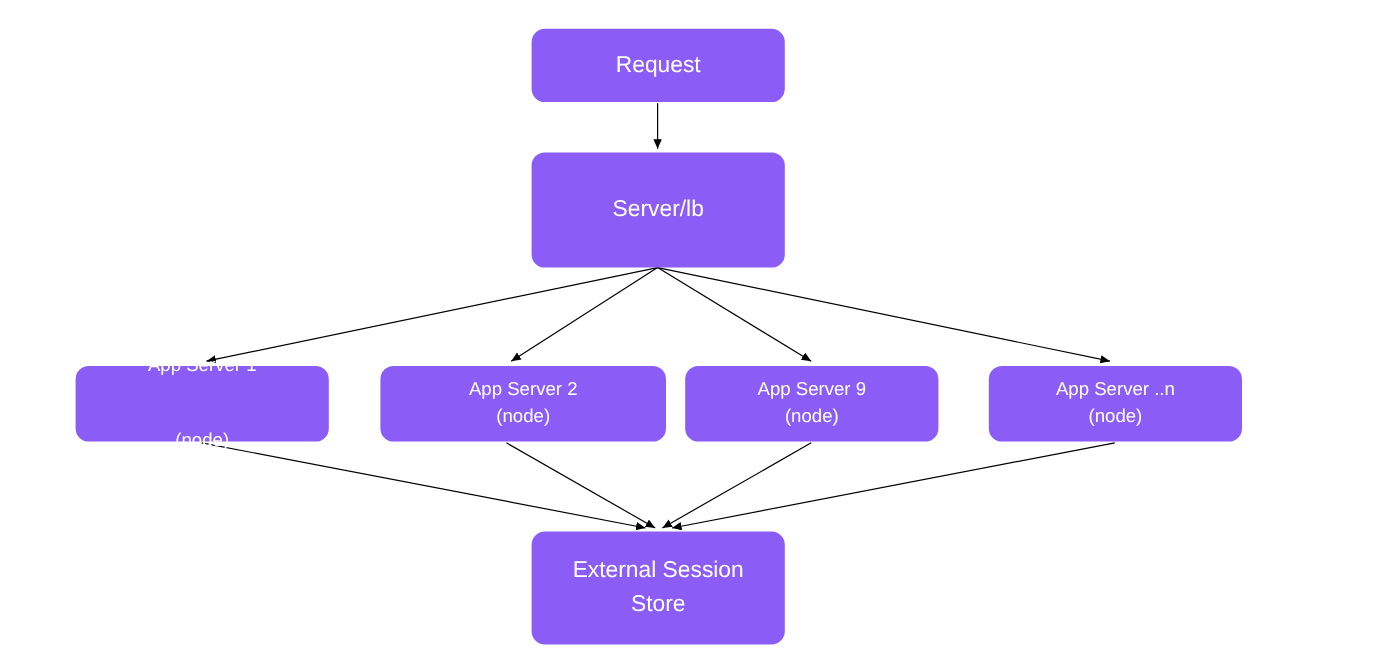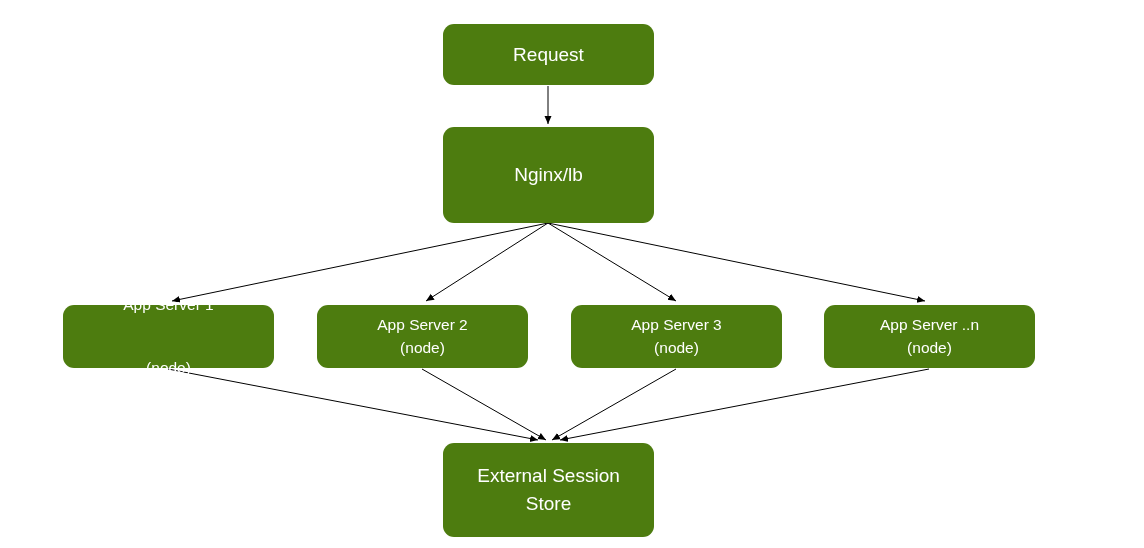--- a/index.html
+++ b/index.html
@@ -18,41 +18,41 @@
   .edges-layer {
     position: absolute;
     left: 0;
     top: 0;
     width: 1144px;
     height: 548px;
     pointer-events: none;
   }
   .node {
     position: absolute;
-    background: #4d7c0f;
+    background: #8b5cf6;
     color: #ffffff;
     border-radius: 11px;
     display: flex;
     flex-direction: column;
     align-items: center;
     justify-content: center;
     text-align: center;
     box-sizing: border-box;
     padding: 4px 10px;
     line-height: 1.45;
   }
   .node.big { font-size: 19px; }
   .node.small { font-size: 15.5px; }
   .node span { display: block; white-space: nowrap; }
 
   
   #n-request { left: 443px; top: 24px;  width: 211px; height: 61px; }
   #n-lb      { left: 443px; top: 127px; width: 211px; height: 96px; }
   #n-as1     { left: 63px;  top: 305px; width: 211px; height: 63px; gap: 40px; }
-  #n-as2     { left: 317px; top: 305px; width: 211px; height: 63px; }
+  #n-as2     { left: 317px; top: 305px; width: 238px; height: 63px; }
   #n-as3     { left: 571px; top: 305px; width: 211px; height: 63px; }
   #n-asn     { left: 824px; top: 305px; width: 211px; height: 63px; justify-content: center; }
   #n-store   { left: 443px; top: 443px; width: 211px; height: 94px; }
 </style>
 </head>
 <body>
 
 <div class="canvas">
 
   <svg class="edges-layer" width="1144" height="548" viewBox="0 0 1144 548" xmlns="http://www.w3.org/2000/svg">
@@ -70,35 +70,35 @@
     <line x1="422" y1="369" x2="546" y2="440" stroke="#000000" stroke-width="1" marker-end="url(#arrowhead)"></line>
     <line x1="676" y1="369" x2="552" y2="440" stroke="#000000" stroke-width="1" marker-end="url(#arrowhead)"></line>
     <line x1="929" y1="369" x2="560" y2="440" stroke="#000000" stroke-width="1" marker-end="url(#arrowhead)"></line>
   </svg>
 
   <div id="n-request" class="node big">
     <span>Request</span>
   </div>
 
   <div id="n-lb" class="node big">
-    <span>Nginx/lb</span>
+    <span>Server/lb</span>
   </div>
 
   <div id="n-as1" class="node small">
     <span>App Server 1</span>
     <span>(node)</span>
   </div>
 
   <div id="n-as2" class="node small">
     <span>App Server 2</span>
     <span>(node)</span>
   </div>
 
   <div id="n-as3" class="node small">
-    <span>App Server 3</span>
+    <span>App Server 9</span>
     <span>(node)</span>
   </div>
 
   <div id="n-asn" class="node small">
     <span>App Server ..n</span>
     <span>(node)</span>
   </div>
 
   <div id="n-store" class="node big">
     <span>External Session</span>

